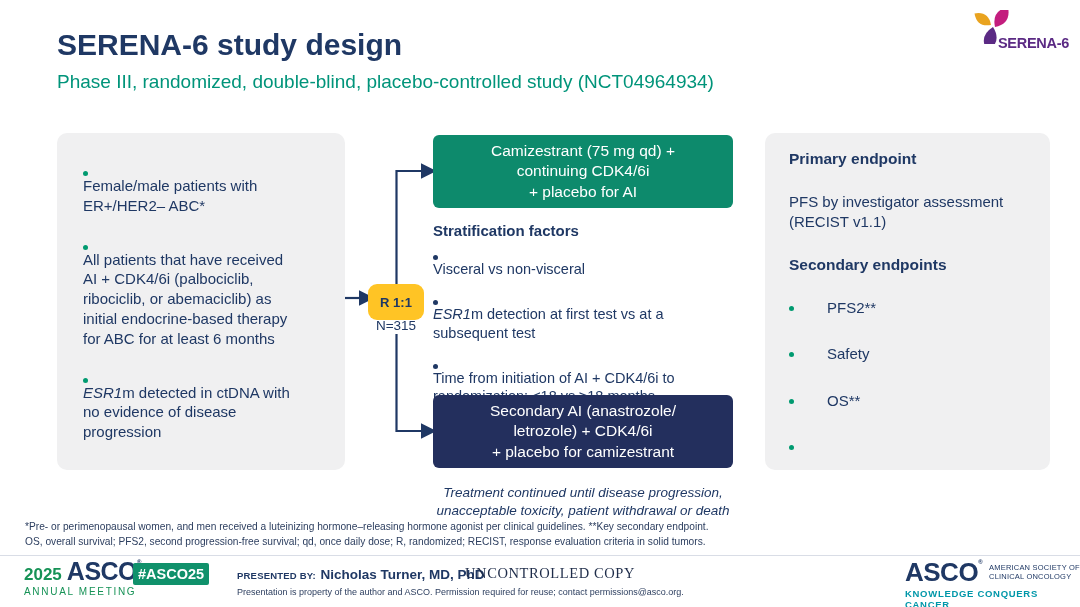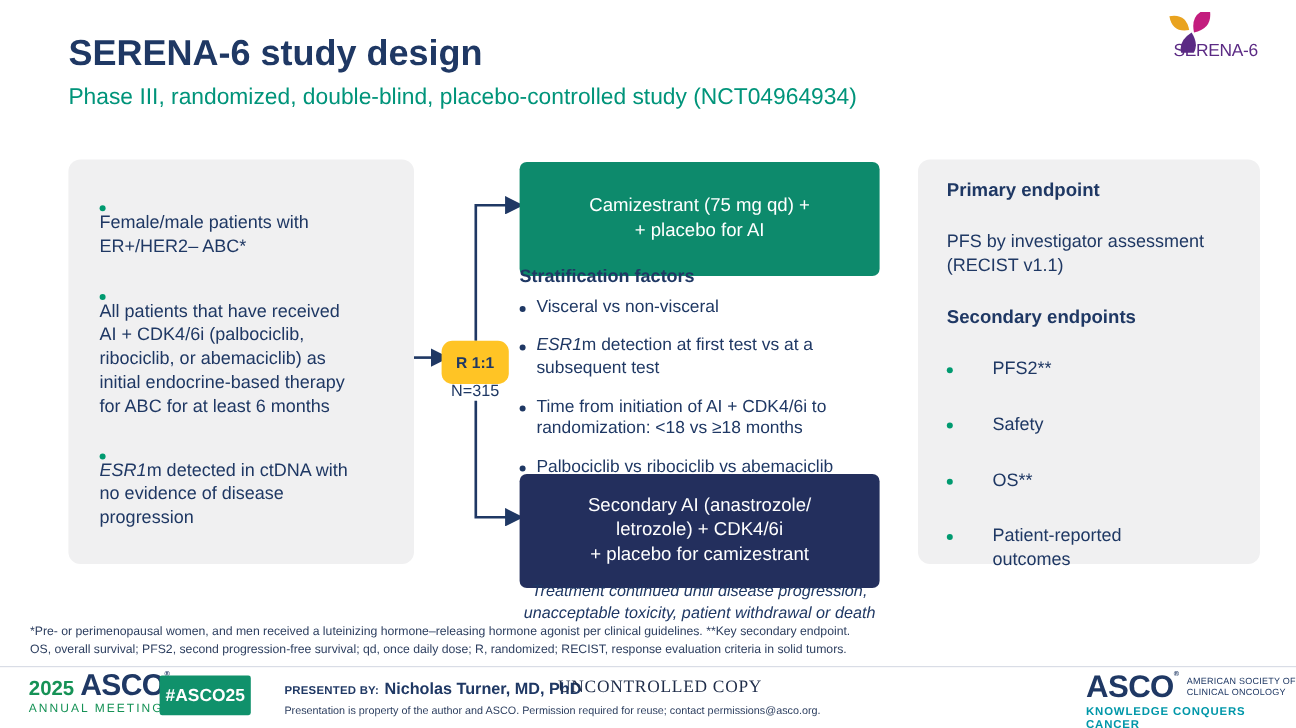--- a/index.html
+++ b/index.html
@@ -7,47 +7,47 @@
     position:relative; width:1080px; height:607px; background:#ffffff;
     font-family:"Liberation Sans", sans-serif; color:var(--navy,#1f3864);
     overflow:hidden;
   }
   
   .title { position:absolute; left:57px; top:28px; font-size:30px; font-weight:bold; color:var(--navy); }
   .subtitle { position:absolute; left:57px; top:71px; font-size:19px; color:var(--teal); }
   .serena-logo { position:absolute; left:966px; top:8px; width:110px; height:50px; }
   .serena-logo svg { position:absolute; left:8px; top:2px; }
   .serena-logo .logo-text {
-    position:absolute; left:12px; top:27px; font-size:14.5px; font-weight:normal;
+    position:absolute; left:32px; top:27px; font-size:14.5px; font-weight:bold;
     letter-spacing:-0.3px; color:var(--logo-purple);
   }
   
   .gray-box { position:absolute; background:var(--gray-box); border-radius:10px; }
   #eligibility-box { left:57px; top:133px; width:288px; height:337px; padding:30px 0 0 26px; box-sizing:border-box; }
   #endpoints-box  { left:765px; top:133px; width:285px; height:337px; padding:17px 0 0 24px; box-sizing:border-box; }
   .arm-box {
-    position:absolute; left:433px; width:300px; height:95px; border-radius:6px;
+    position:absolute; left:433px; width:300px; height:73px; border-radius:6px;
     color:#fff; text-align:center; font-size:15.5px; line-height:1.3;
     display:flex; flex-direction:column; justify-content:center;
   }
   #arm-top { top:135px; background:var(--green-box); }
   #arm-bottom { top:395px; background:var(--navy-box); }
   
   .bullet-item { display:flex; align-items:flex-start; }
   .bullet-item .dot { width:5px; height:5px; border-radius:50%; margin:8px 9px 0 0; flex:0 0 auto; }
   .green-dots .dot { background:var(--bullet-green); }
   .navy-dots .dot { background:var(--navy); }
   .bullet-item em { font-style:italic; }
   #eligibility-list { font-size:15px; line-height:1.32; }
   #eligibility-list .bullet-item { margin-bottom:21px;flex-direction:column; }
   #eligibility-list .btxt { width:214px; }
   
   .strat-heading { position:absolute; left:433px; top:222px; font-size:15px; font-weight:bold; }
   #strat-list { position:absolute; left:433px; top:247px; font-size:14.5px; line-height:1.3; }
-  #strat-list .bullet-item { margin-bottom:13px; }
+  #strat-list .bullet-item { margin-bottom:13px;flex-direction:column; }
   #strat-list .btxt { width:288px; }
   
   .r-box {
     position:absolute; left:368px; top:284px; width:56px; height:36px;
     background:var(--yellow); border-radius:9px; font-size:13px; font-weight:600;
     display:flex; align-items:center; justify-content:center; color:var(--navy);
   }
   .n-label { position:absolute; left:360px; top:318px; width:72px; text-align:center; font-size:13.5px; }
   .connector-svg { position:absolute; left:340px; top:160px; }
   
@@ -64,21 +64,21 @@
   
   .footnotes { position:absolute; left:25px; top:519px; font-size:10.2px; line-height:1.5; color:#2c3e5f; }
   .footer-divider { position:absolute; left:0; top:555px; width:1080px; height:1px; background:#d9dde6; }
   .asco-left { position:absolute; left:24px; top:560px; }
   .asco-left .row1 { display:flex; align-items:baseline; }
   .asco-left .year { font-size:17px; font-weight:bold; color:var(--asco-green); margin-right:5px; }
   .asco-left .word { font-size:25px; font-weight:bold; color:var(--navy); letter-spacing:-0.5px; line-height:0.9; }
   .asco-left .reg { font-size:6px; vertical-align:top; }
   .asco-left .am { font-size:10px; color:var(--asco-green); letter-spacing:1.7px; margin-top:1px; }
   .hashtag-badge {
-    position:absolute; left:133px; top:563px; width:76px; height:33px;
+    position:absolute; left:133px; top:563px; width:76px; height:22px;
     background:var(--badge-green); color:#fff; font-size:14.5px; font-weight:bold;
     display:flex; align-items:center; justify-content:center; border-radius:2px;
   }
   .presented { position:absolute; left:237px; top:565px; }
   .presented .label { font-size:9.5px; font-weight:bold; letter-spacing:0.2px; }
   .presented .name { font-size:13.5px; font-weight:bold; }
   .permission { position:absolute; left:237px; top:587px; font-size:9px; color:#2c3e5f; }
   .watermark {
     position:absolute; left:465px; top:565px; font-family:"Liberation Serif", serif;
     font-size:14.5px; letter-spacing:0.6px; color:#1e2c49;
@@ -133,20 +133,21 @@
     <path d="M5 138 H20" style="stroke:var(--navy)" stroke-width="2.2" fill="none" marker-end="url(#ah)"></path>
     <path d="M56.5 124 V11 H82" style="stroke:var(--navy)" stroke-width="2.2" fill="none" marker-end="url(#ah)"></path>
     <path d="M56.5 174 V271 H82" style="stroke:var(--navy)" stroke-width="2.2" fill="none" marker-end="url(#ah)"></path>
   </svg>
 
   <div class="r-box">R 1:1</div>
   <div class="n-label">N=315</div>
 
   <div id="arm-top" class="arm-box">
     <div>Camizestrant (75 mg qd) +</div>
+    <div>continuing CDK4/6i</div>
     <div>+ placebo for AI</div>
   </div>
 
   <div class="strat-heading">Stratification factors</div>
   <div id="strat-list" class="navy-dots">
       <div class="bullet-item">
         <span class="dot"></span>
         <span class="btxt"><span>Visceral vs non-visceral</span></span>
       </div>
       <div class="bullet-item">
@@ -183,21 +184,20 @@
         <div class="bullet-item">
           <span class="dot"></span>
           <span class="btxt"><span>Safety</span></span>
         </div>
         <div class="bullet-item">
           <span class="dot"></span>
           <span class="btxt"><span>OS**</span></span>
         </div>
         <div class="bullet-item">
           <span class="dot"></span>
-          <span class="btxt"><span>Patient-reported outcomes</span></span>
         </div>
       </div>
   </div>
 
   <div class="footnotes">
     <div>*Pre- or perimenopausal women, and men received a luteinizing hormone–releasing hormone agonist per clinical guidelines. **Key secondary endpoint.</div>
     <div>OS, overall survival; PFS2, second progression-free survival; qd, once daily dose; R, randomized; RECIST, response evaluation criteria in solid tumors.</div>
   </div>
 
   <div class="footer-divider"></div>

